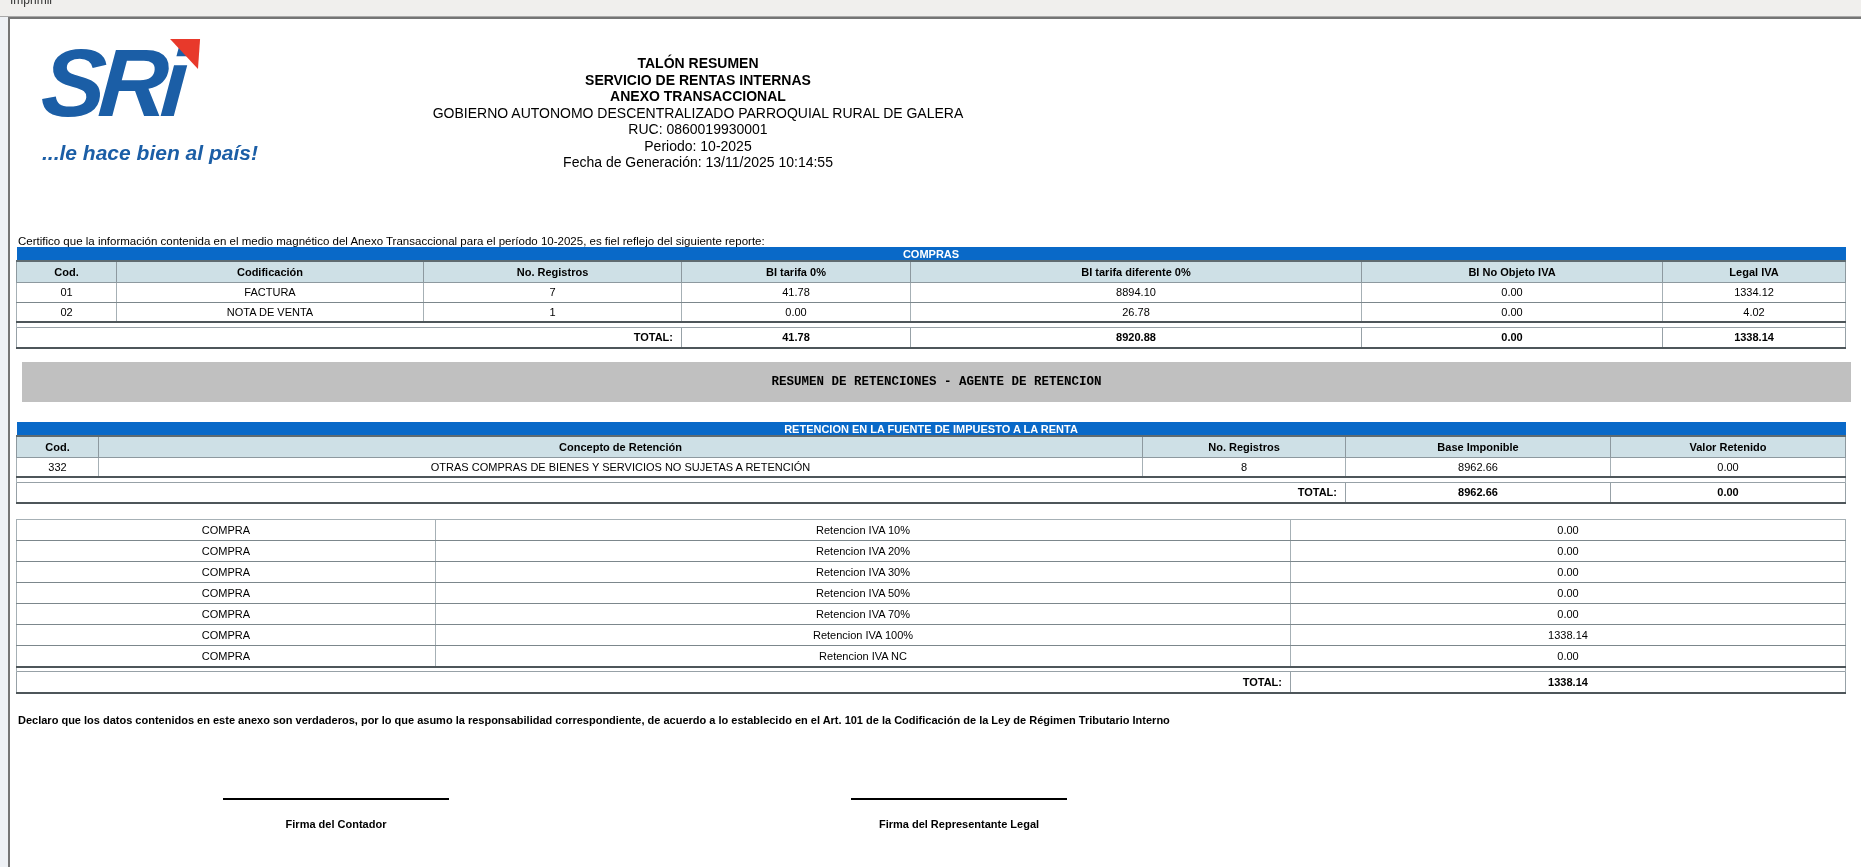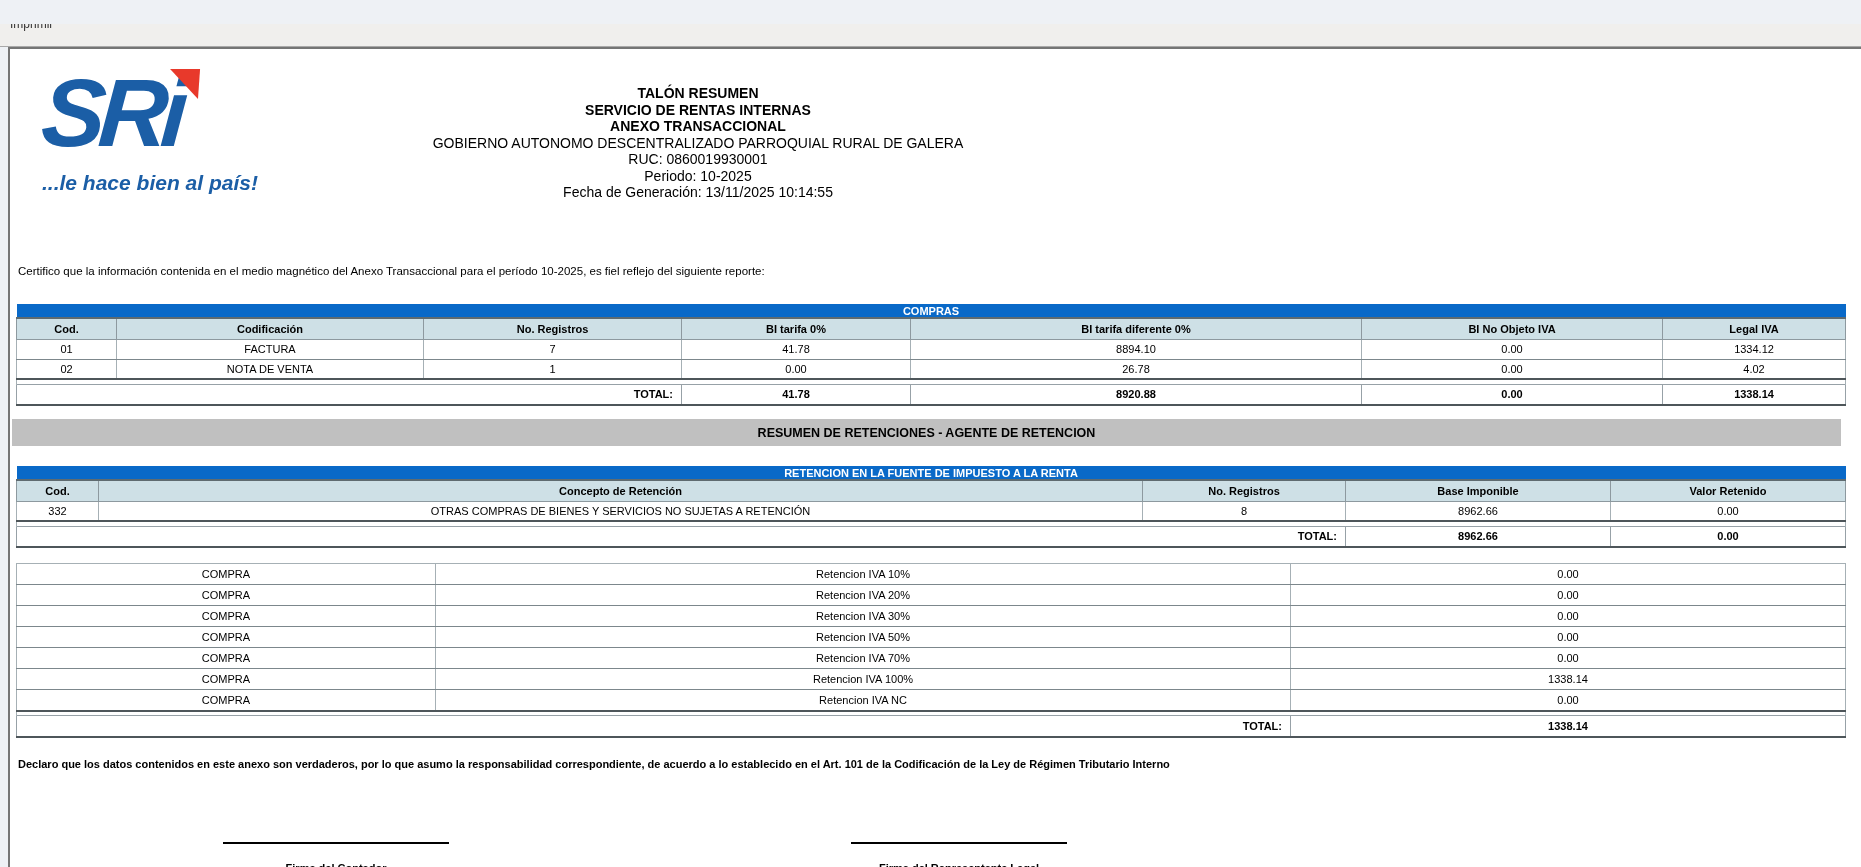--- a/index.html
+++ b/index.html
@@ -1,21 +1,21 @@
 <!DOCTYPE html>
 <html><head>
 <meta charset="utf-8">
 <style>
   * { margin:0; padding:0; box-sizing:border-box; }
   html,body { width:1861px; height:867px; overflow:hidden;
     font-family:"Liberation Sans", sans-serif; background:#eef1f5; }
 
   
-  .print-strip { position:relative; height:23px; background:#f0efed;
-    border-bottom:1px solid #a9a9a9; overflow:hidden;margin-top:24px; }
+  .print-strip { position:relative; height:17px; background:#f0efed;
+    border-bottom:1px solid #a9a9a9; overflow:hidden; }
   .print-label { position:absolute; top:-7px; left:10px; font-size:12px; color:#333; }
 
   
   .frame { position:relative; margin-left:8px; width:1853px; height:852px;
     background:#ffffff; border:2px solid #757575; border-right:none; }
 
   
   .head-band { position:relative; height:168px; }
   .logo { position:absolute; left:32px; top:16px; width:220px; }
   .logo-text { font-style:italic; font-weight:bold; font-size:96px; line-height:1.0;
@@ -40,24 +40,24 @@
     border:1px solid #8d999f; border-top:2px solid #5f6b70; }
   .data td { background:#ffffff; height:20px; text-align:center;
     border:1px solid #a6b0b5; border-bottom:1px solid #7c878c; }
   .iva-data td { height:21px; }
   .spacer td { height:5px; background:#fff; border:none;
     border-top:2px solid #4e565a; border-left:1px solid #a6b0b5; border-right:1px solid #a6b0b5; }
   .total td { background:#fff; height:21px; font-weight:bold; text-align:center;
     border:1px solid #97a1a7; border-bottom:2px solid #4e565a; }
   .total .tlabel { text-align:right; padding-right:8px; }
 
-  .compras-tbl { margin-top:27px; }
-  .resumen-bar { width:1829px; margin:13px 0 0 2px; height:27px; background:#c0c0c0;
+  .compras-tbl { }
+  .resumen-bar { width:1829px; margin:13px 0 0 12px; height:40px; background:#c0c0c0;
     display:flex; align-items:center; justify-content:center;
-    font-weight:bold; font-size:12.5px; color:#000; }
+    font-weight:bold; font-size:12.5px; color:#000;font-family:Liberation Mono, monospace; }
   .renta-tbl { margin-top:20px; }
   .iva-tbl { margin-top:15px; }
 
   .declaration { margin:20px 0 0 8px; font-size:11px; font-weight:bold; color:#000; }
 
   .signatures { position:relative; margin-top:68px; height:60px; }
   .sig { position:absolute; top:4px; text-align:center; }
   .sig-left { left:213px; width:226px; }
   .sig-right { left:841px; width:216px; }
   .sig-line { border-top:2px solid #000; height:0; }

